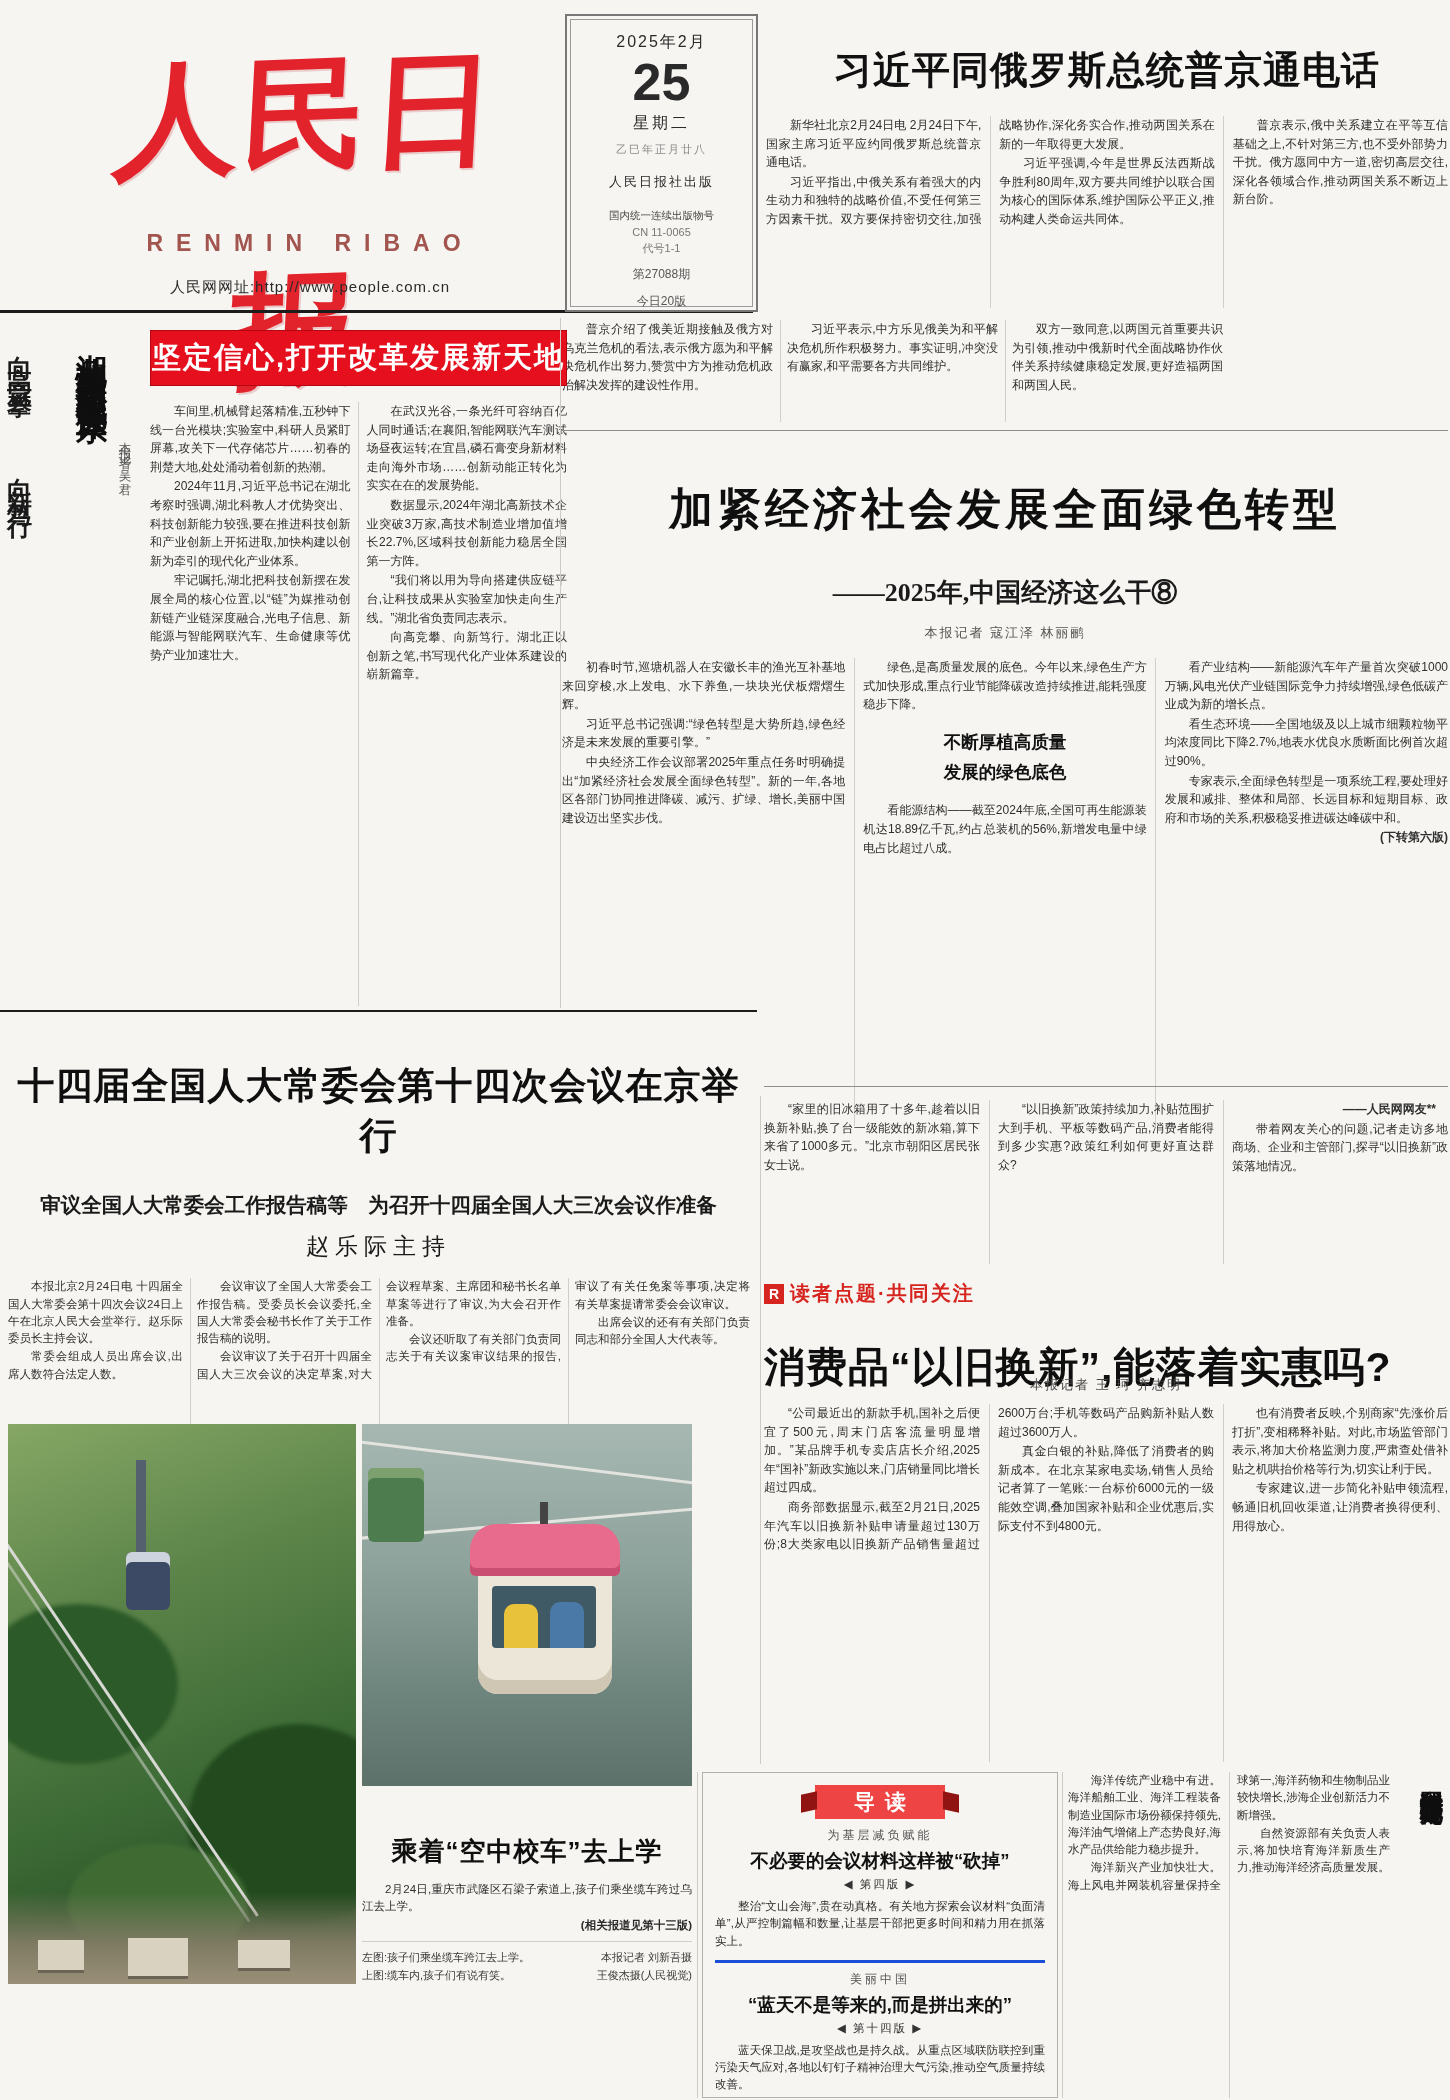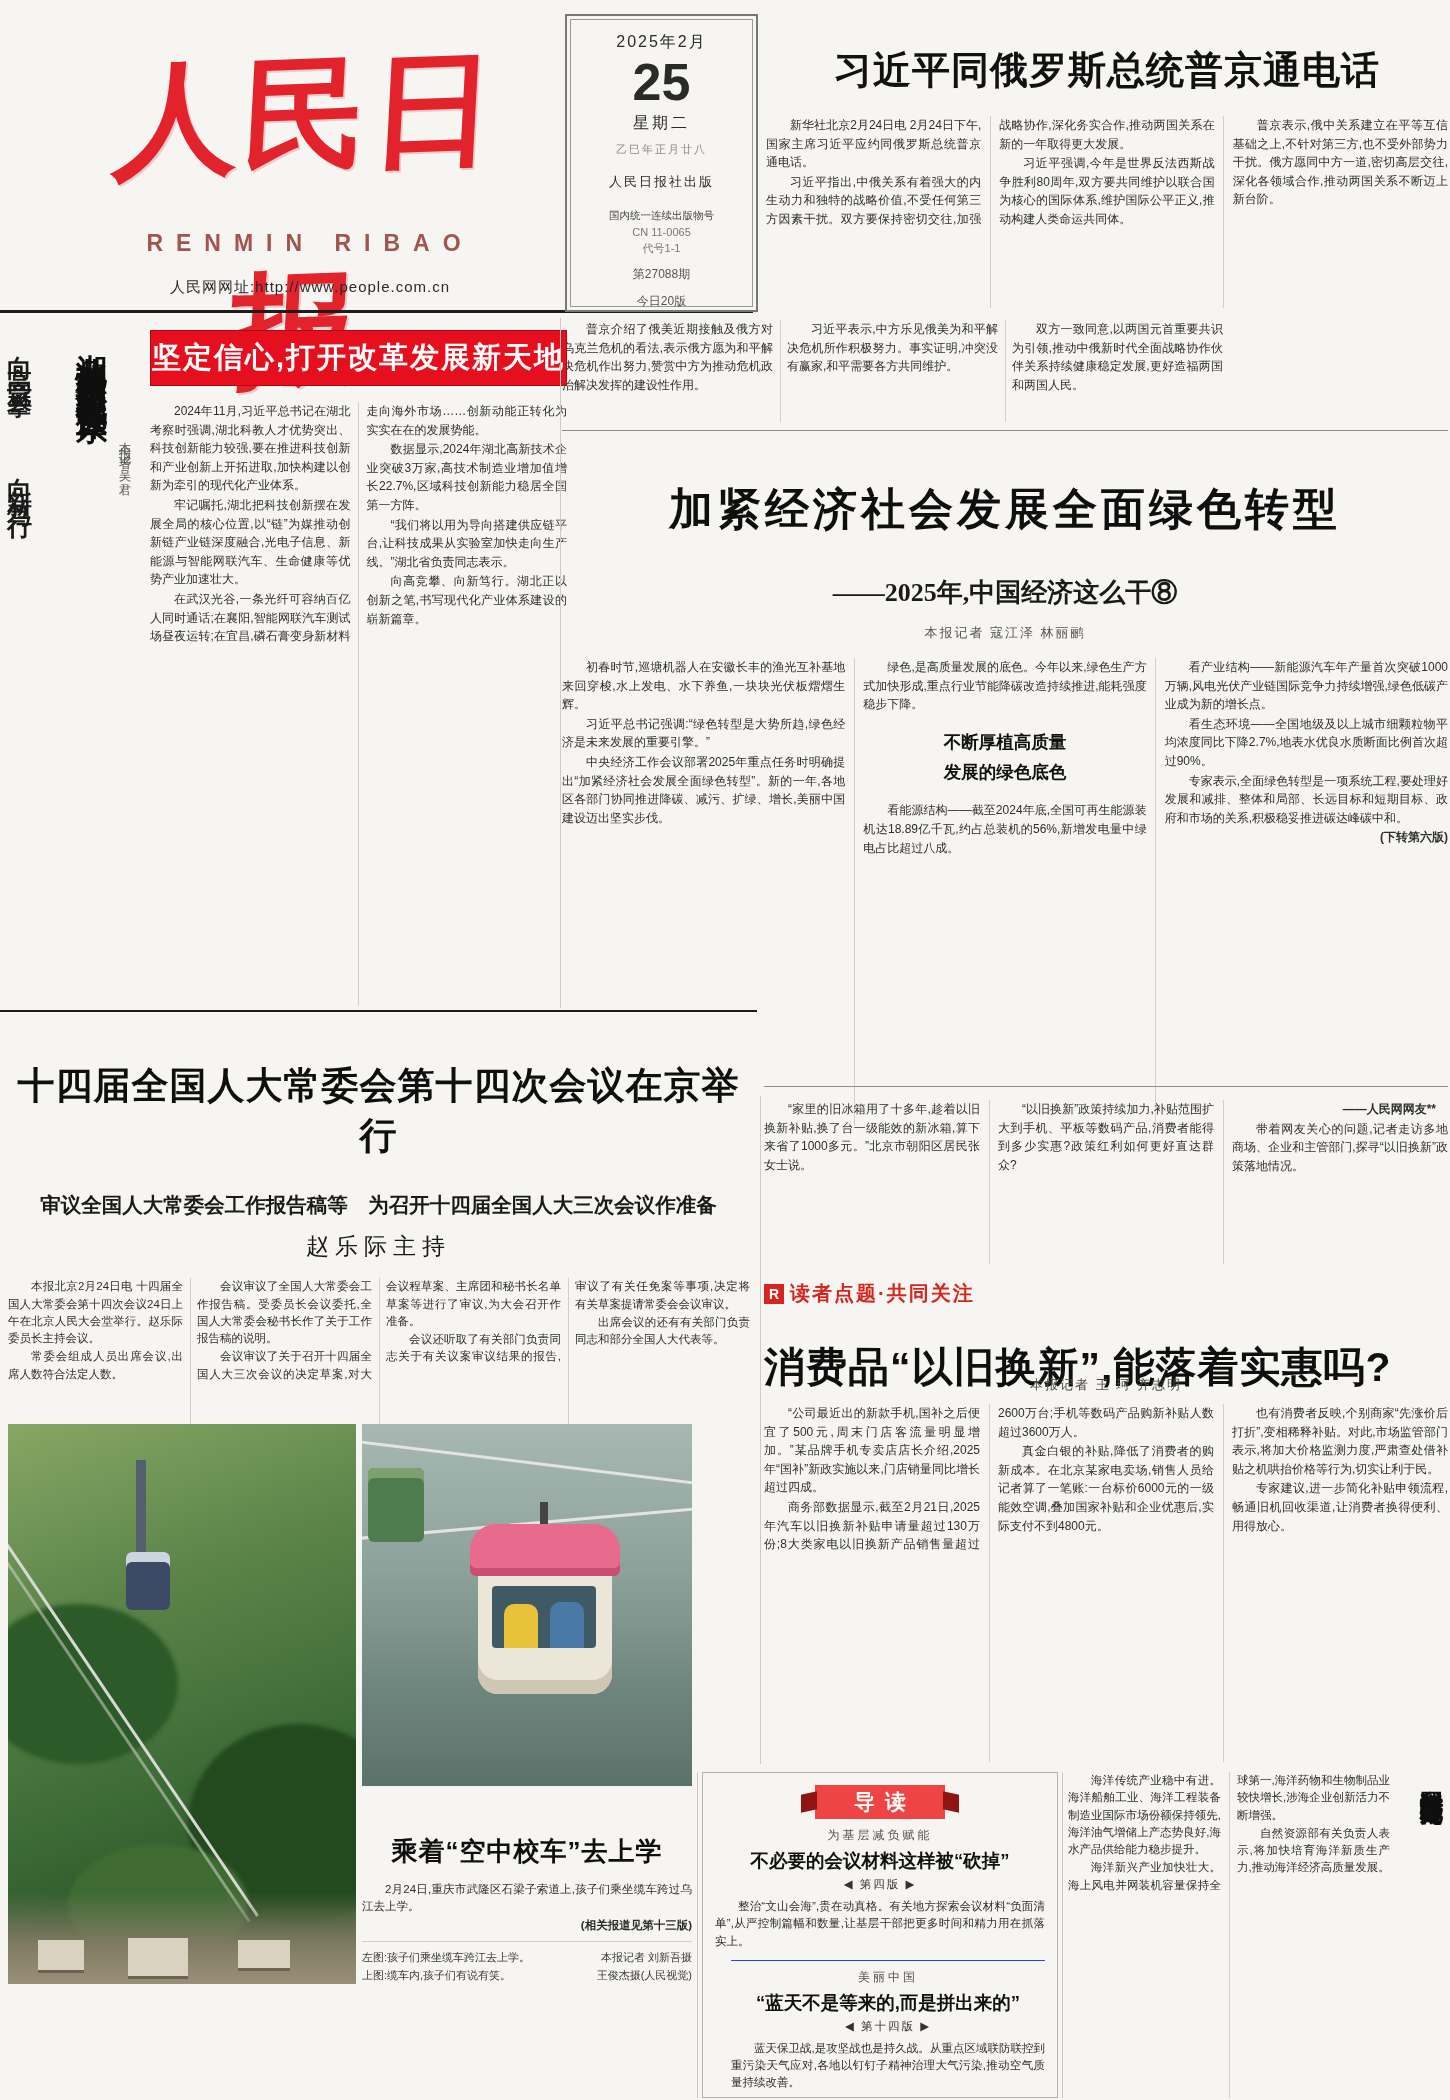--- a/index.html
+++ b/index.html
@@ -116,21 +116,21 @@
   .digest-ribbon{width:130px;height:34px;margin:2px auto 8px;background:#ef4444;color:#fff;font-size:21px;
     font-weight:bold;letter-spacing:10px;display:flex;align-items:center;justify-content:center;
     padding-left:10px;box-sizing:border-box;position:relative;}
   .digest-ribbon::before,.digest-ribbon::after{content:"";position:absolute;top:8px;width:16px;height:18px;background:#8f1412;}
   .digest-ribbon::before{left:-14px;transform:skewY(-12deg);}
   .digest-ribbon::after{right:-14px;transform:skewY(12deg);}
   .digest-kicker{text-align:center;font-size:12px;color:#555;letter-spacing:3px;margin-top:6px;}
   .digest-headline{text-align:center;font-size:18.5px;font-weight:bold;margin:4px 0 0;color:#111;}
   .digest-page{text-align:center;font-size:11.5px;margin-top:4px;color:#333;letter-spacing:2px;}
   .digest-text{font-size:11.5px;line-height:1.5;text-align:justify;margin:6px 0 0;text-indent:2em;color:#2e2e2e;}
-  .digest-item + .digest-item{border-top:1px solid #1d4ed8;margin-top:10px;padding-top:2px;margin-left:16px;}
+  .digest-item + .digest-item{border-top:3px solid #1d4ed8;margin-top:10px;padding-top:2px;}
   
   .ocean-body{left:1068px;top:1772px;width:322px;height:326px;}
   .ocean-headline{left:1396px;top:1772px;width:52px;height:326px;writing-mode:vertical-rl;
     font-size:23px;font-weight:bold;letter-spacing:1px;color:#0f0f0f;}
   
   .vline{background:#cfcbc4;width:1px;}
   .v2{left:560px;top:318px;height:690px;}
   .v3{left:760px;top:1096px;height:668px;}
   .v4{left:697px;top:1772px;height:326px;}
   .v5{left:1062px;top:1772px;height:326px;}
@@ -174,20 +174,21 @@
       <p class="para">习近平表示,中方乐见俄美为和平解决危机所作积极努力。事实证明,冲突没有赢家,和平需要各方共同维护。</p>
       <p class="para">双方一致同意,以两国元首重要共识为引领,推动中俄新时代全面战略协作伙伴关系持续健康稳定发展,更好造福两国和两国人民。</p>
     </div>
 
   <div class="abs slogan">向高竞攀　　向新笃行</div>
   <div class="abs vert-headline">湖北加快构建以创新为牵引的现代化产业体系</div>
   <div class="abs vert-byline">本报记者  吴  君</div>
   <div class="abs banner">坚定信心,打开改革发展新天地</div>
   <div class="abs left-body bodytext cols2">
 
+  <p class="para lead">车间里,机械臂起落精准,五秒钟下线一台光模块;实验室中,科研人员紧盯屏幕,攻关下一代存储芯片……初春的荆楚大地,处处涌动着创新的热潮。</p>
       <p class="para">2024年11月,习近平总书记在湖北考察时强调,湖北科教人才优势突出、科技创新能力较强,要在推进科技创新和产业创新上开拓进取,加快构建以创新为牵引的现代化产业体系。</p>
       <p class="para">牢记嘱托,湖北把科技创新摆在发展全局的核心位置,以“链”为媒推动创新链产业链深度融合,光电子信息、新能源与智能网联汽车、生命健康等优势产业加速壮大。</p>
       <p class="para">在武汉光谷,一条光纤可容纳百亿人同时通话;在襄阳,智能网联汽车测试场昼夜运转;在宜昌,磷石膏变身新材料走向海外市场……创新动能正转化为实实在在的发展势能。</p>
       <p class="para">数据显示,2024年湖北高新技术企业突破3万家,高技术制造业增加值增长22.7%,区域科技创新能力稳居全国第一方阵。</p>
       <p class="para">“我们将以用为导向搭建供应链平台,让科技成果从实验室加快走向生产线。”湖北省负责同志表示。</p>
       <p class="para">向高竞攀、向新笃行。湖北正以创新之笔,书写现代化产业体系建设的崭新篇章。</p>
     </div>
 
   <div class="abs green">
     <h2 class="green-headline">加紧经济社会发展全面绿色转型</h2>

